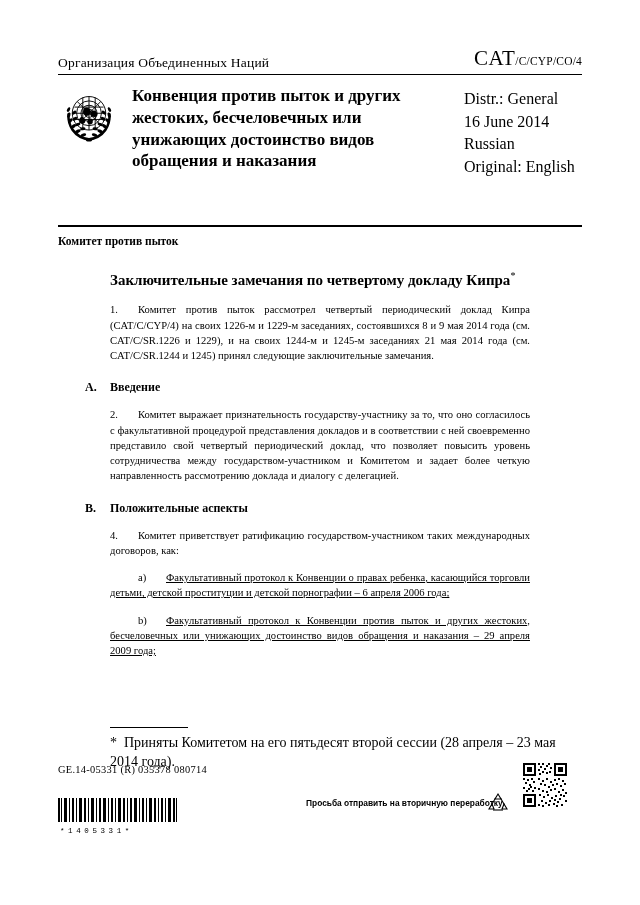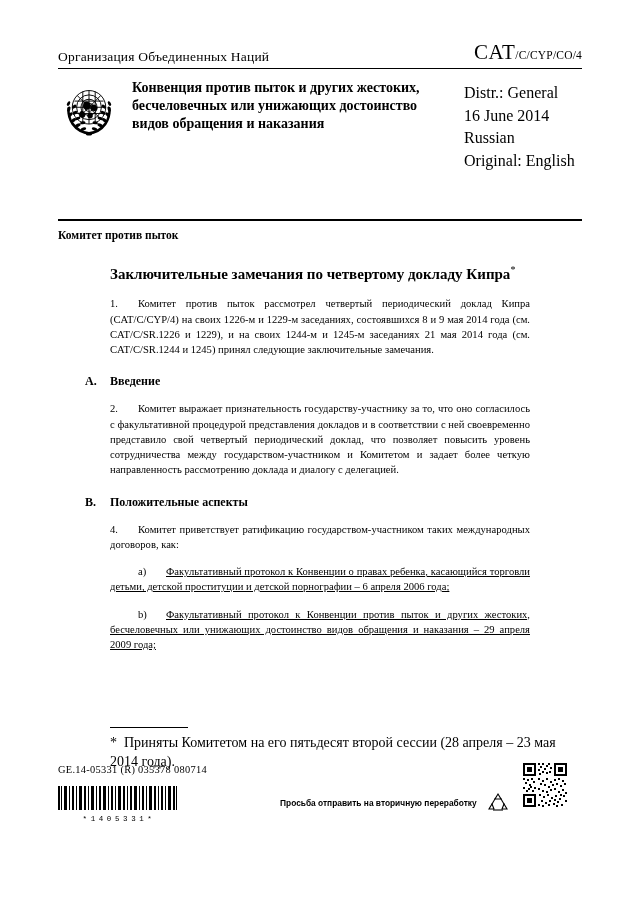--- a/index.html
+++ b/index.html
@@ -16,21 +16,21 @@
   }
   .page {
     position: relative;
     width: 640px;
     height: 905px;
     background: #ffffff;
   }
   .sheet {
     position: absolute;
     left: 58px;
-    top: 40px;
+    top: 46px;
     width: 524px;
   }
 
   
   .masthead-top {
     display: flex;
     align-items: flex-end;
     justify-content: space-between;
     padding-bottom: 2px;
   }
@@ -69,21 +69,21 @@
   }
   .emblem {
     width: 62px;
     height: 62px;
     display: block;
   }
   .conv-title {
     flex: 1 1 auto;
     font-family: "Liberation Serif", "DejaVu Serif", serif;
     font-weight: bold;
-    font-size: 14px;
+    font-size: 17px;
     line-height: 1.28;
     padding-right: 10px;
     padding-top: 1px;
   }
   .distr {
     width: 118px;
     flex: 0 0 118px;
     font-size: 16px;
     line-height: 1.42;
     padding-top: 4px;
@@ -185,33 +185,32 @@
   .footer-zone {
     position: absolute;
     left: 58px;
     top: 786px;
     width: 524px;
     height: 46px;
   }
   .barcode {
     position: absolute;
     left: 0;
-    top: 0;
-    text-align: center;
+    top: 12px;
   }
   .barcode-digits {
     font-family: "Liberation Mono", "DejaVu Sans Mono", monospace;
     font-size: 7.5px;
     letter-spacing: 3.6px;
     margin-top: 1px;
     padding-left: 2px;
   }
   .recycle-note {
     position: absolute;
-    left: 222px;
+    left: 248px;
     top: 12px;
     font-size: 8.4px;
     font-weight: bold;
     font-family: "Liberation Sans", "DejaVu Sans", sans-serif;
     white-space: nowrap;
   }
   .recycle-icon {
     position: absolute;
     left: 428px;
     top: 6px;

